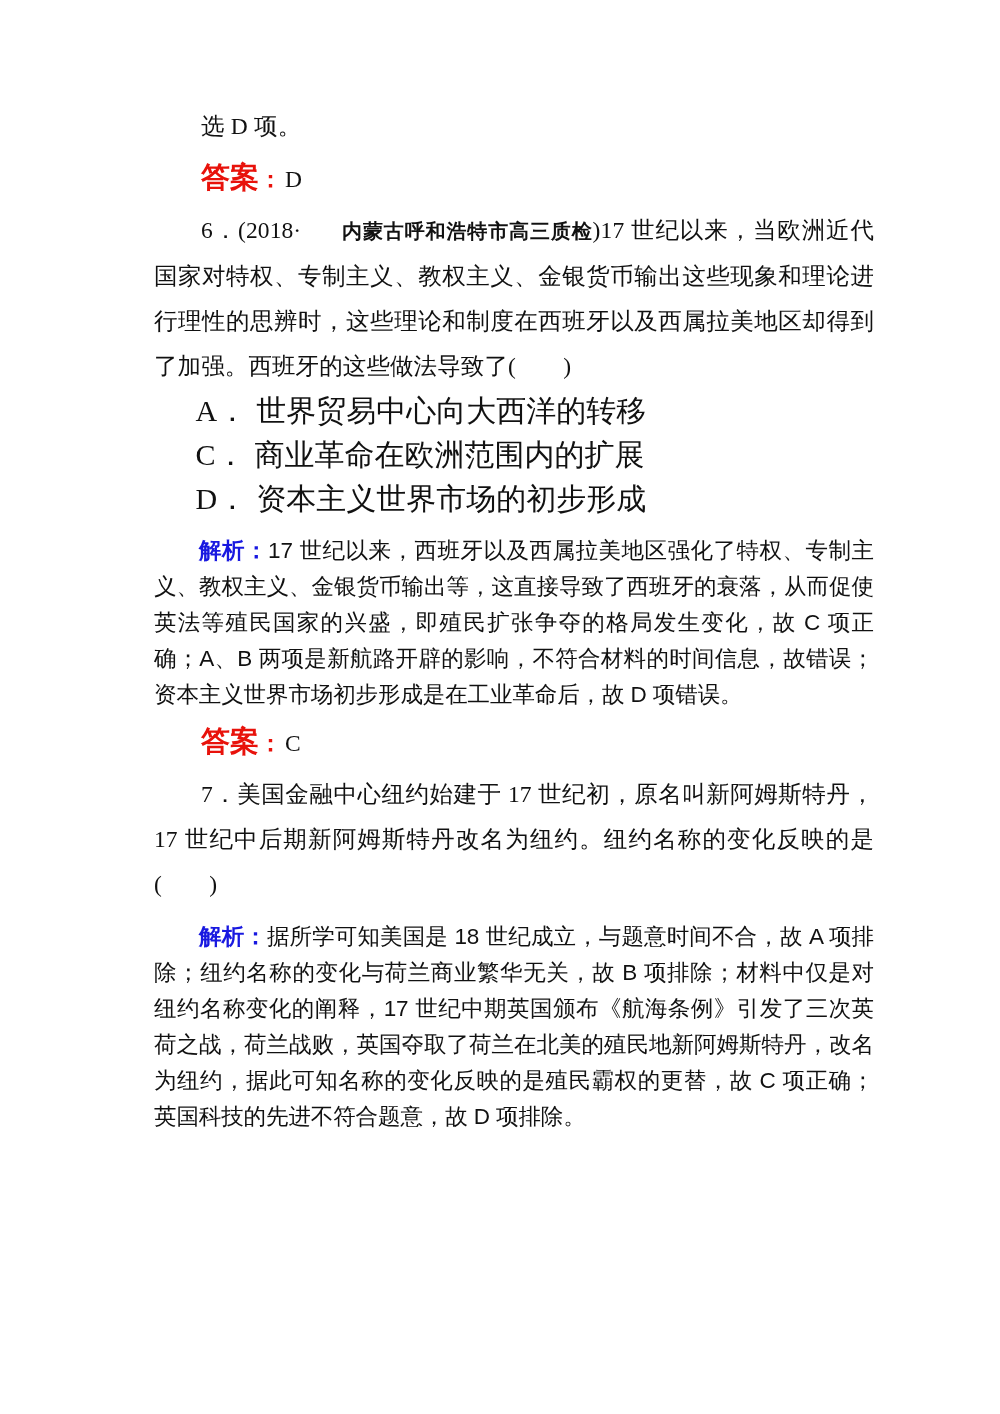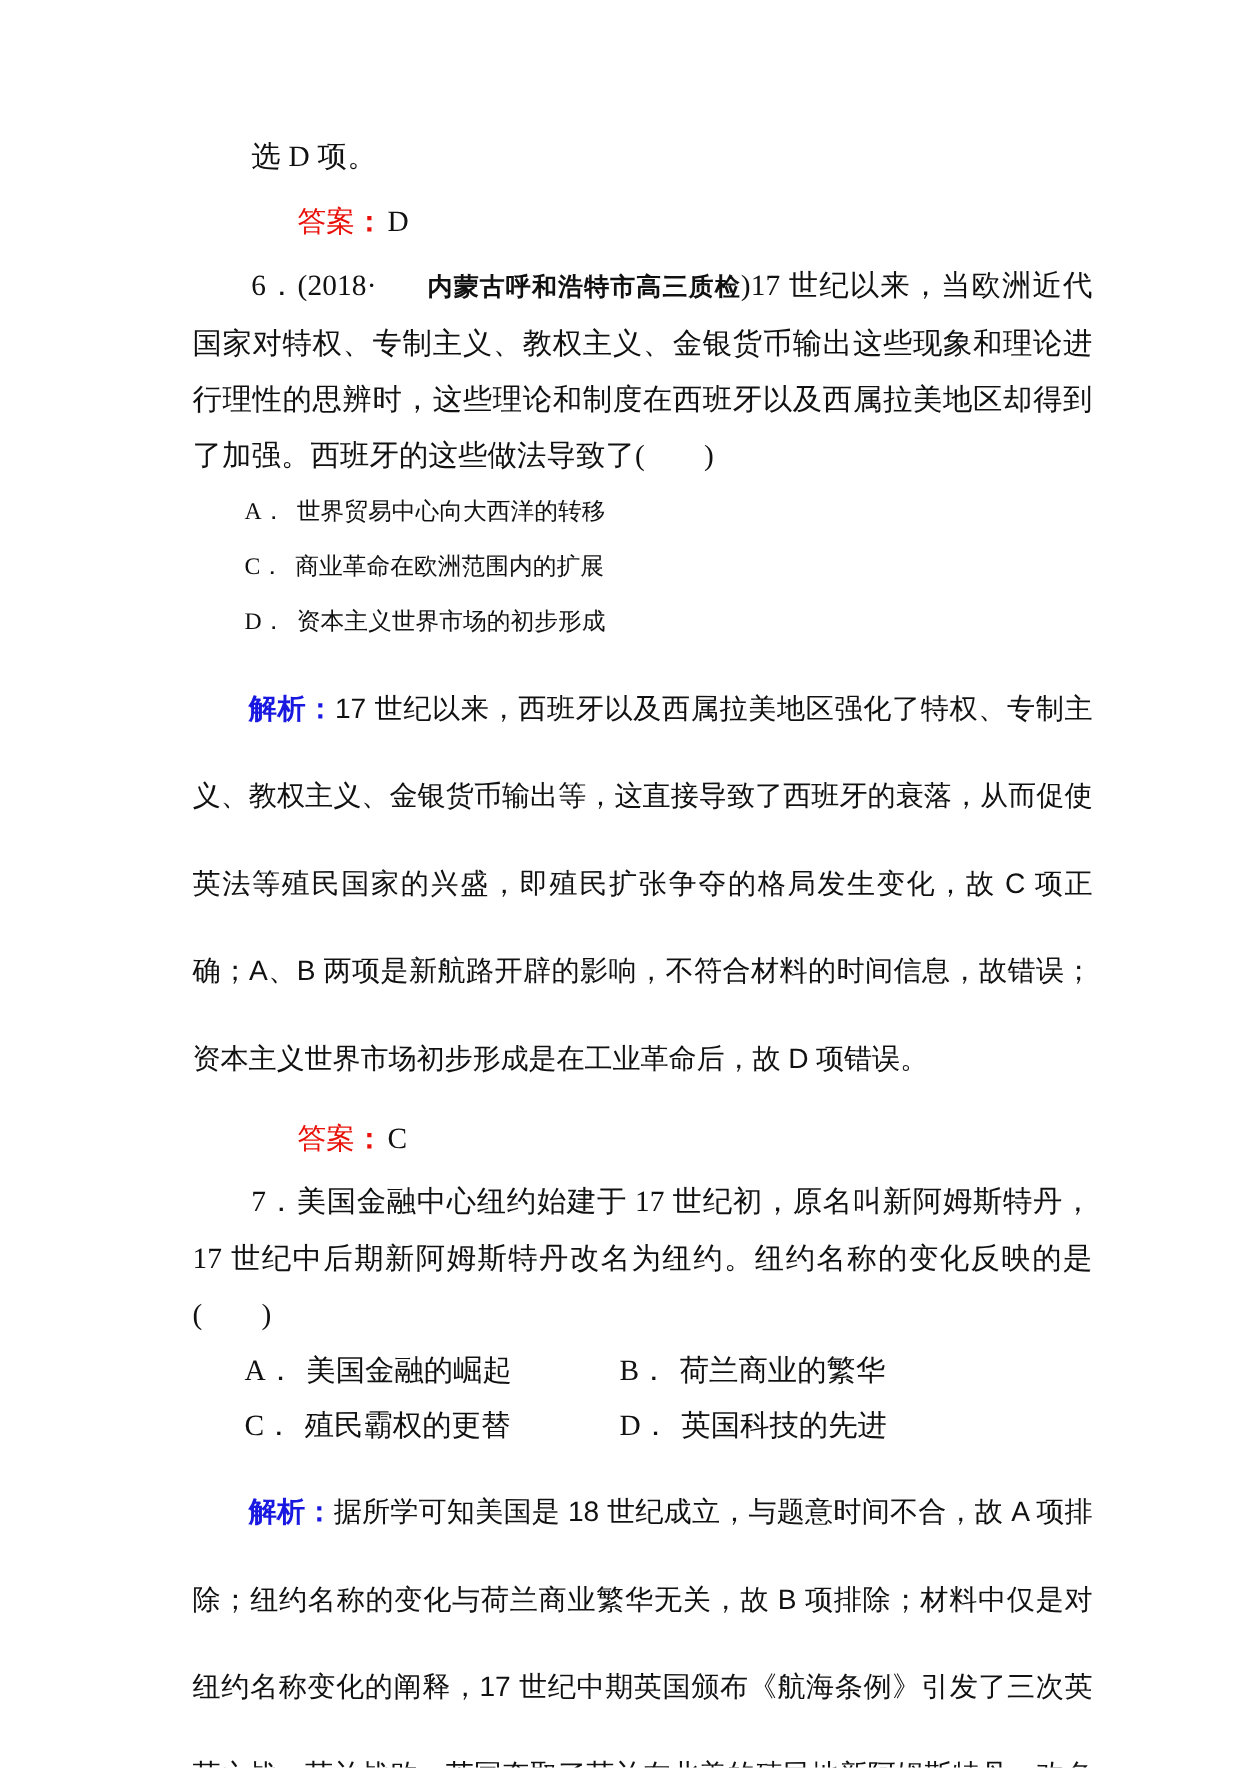--- a/index.html
+++ b/index.html
@@ -62,44 +62,43 @@
   .answer-row {
     font-family: "Liberation Serif", "DejaVu Serif", serif;
     font-size: 23.5px;
     line-height: 45px;
     padding-left: 2em;
     white-space: nowrap;
   }
   .ans-label {
     color: #e8120b;
     font-family: "Liberation Sans", "DejaVu Sans", sans-serif;
-    font-weight: normal;
-    font-size: 23px;
-    margin-left: 37px;
+    font-weight: bold;
+    font-size: 29px;
   }
   .ans-colon {
     color: #e8120b;
     font-family: "Liberation Sans", "DejaVu Sans", sans-serif;
     font-weight: bold;
     font-size: 23px;
   }
   .ans-value {
     color: #111111;
     font-family: "Liberation Serif", "DejaVu Serif", serif;
     font-size: 23.5px;
     padding-left: 3px;
   }
 
   
   .options {
     padding-left: 2.6em;
   }
   .opt {
     font-family: "Liberation Serif", "DejaVu Serif", serif;
-    font-size: 19px;
+    font-size: 30px;
     line-height: 44px;
     color: #111111;
     white-space: nowrap;
   }
   .opt .lbl { padding-right: 9px; }
 
   .options-2col {
     padding-left: 2.6em;
     width: 660px;
   }
@@ -114,21 +113,21 @@
     white-space: nowrap;
     width: 300px;
     flex: 0 0 300px;
   }
   .opt-cell .lbl { padding-right: 9px; }
 
   
   .explain {
     font-family: "Liberation Sans", "DejaVu Sans", sans-serif;
     font-size: 22.5px;
-    line-height: 70px;
+    line-height: 36px;
     color: #111111;
     text-align: justify;
     text-justify: inter-ideograph;
     text-indent: 2em;
     letter-spacing: -0.1px;
   }
   .exp-label {
     color: #1818e0;
     font-family: "Liberation Sans", "DejaVu Sans", sans-serif;
     font-weight: bold;
@@ -169,29 +168,19 @@
     <div class="spacer-sm"></div>
 
     <div class="answer-row">
       <span class="ans-label">答案</span><span class="ans-colon">：</span><span class="ans-value">C</span>
     </div>
 
     <div class="spacer-sm"></div>
 
     <div class="q-para"><span>7．</span><span>美国金融中心纽约始建于 17 世纪初，原名叫新阿姆斯特丹，17 世纪中后期新阿姆斯特丹改名为纽约。纽约名称的变化反映的是</span><span>(　　)</span></div>
 
-    <div class="options-2col">
-      <div class="opt-row">
-        <div class="opt-cell"><span class="lbl">A．</span><span>美国金融的崛起</span></div>
-        <div class="opt-cell"><span class="lbl">B．</span><span>荷兰商业的繁华</span></div>
-      </div>
-      <div class="opt-row">
-        <div class="opt-cell"><span class="lbl">C．</span><span>殖民霸权的更替</span></div>
-        <div class="opt-cell"><span class="lbl">D．</span><span>英国科技的先进</span></div>
-      </div>
-    </div>
 
     <div class="spacer-md"></div>
 
     <div class="explain"><span class="exp-label">解析</span><span class="exp-label">：</span><span>据所学可知美国是 18 世纪成立，与题意时间不合，故 A 项排除；纽约名称的变化与荷兰商业繁华无关，故 B 项排除；材料中仅是对纽约名称变化的阐释，17 世纪中期英国颁布《航海条例》引发了三次英荷之战，荷兰战败，英国夺取了荷兰在北美的殖民地新阿姆斯特丹，改名为纽约，据此可知名称的变化反映的是殖民霸权的更替，故 C 项正确；英国科技的先进不符合题意，故 D 项排除。</span></div>
 
   </div>
 </div>
 
 </body></html>

